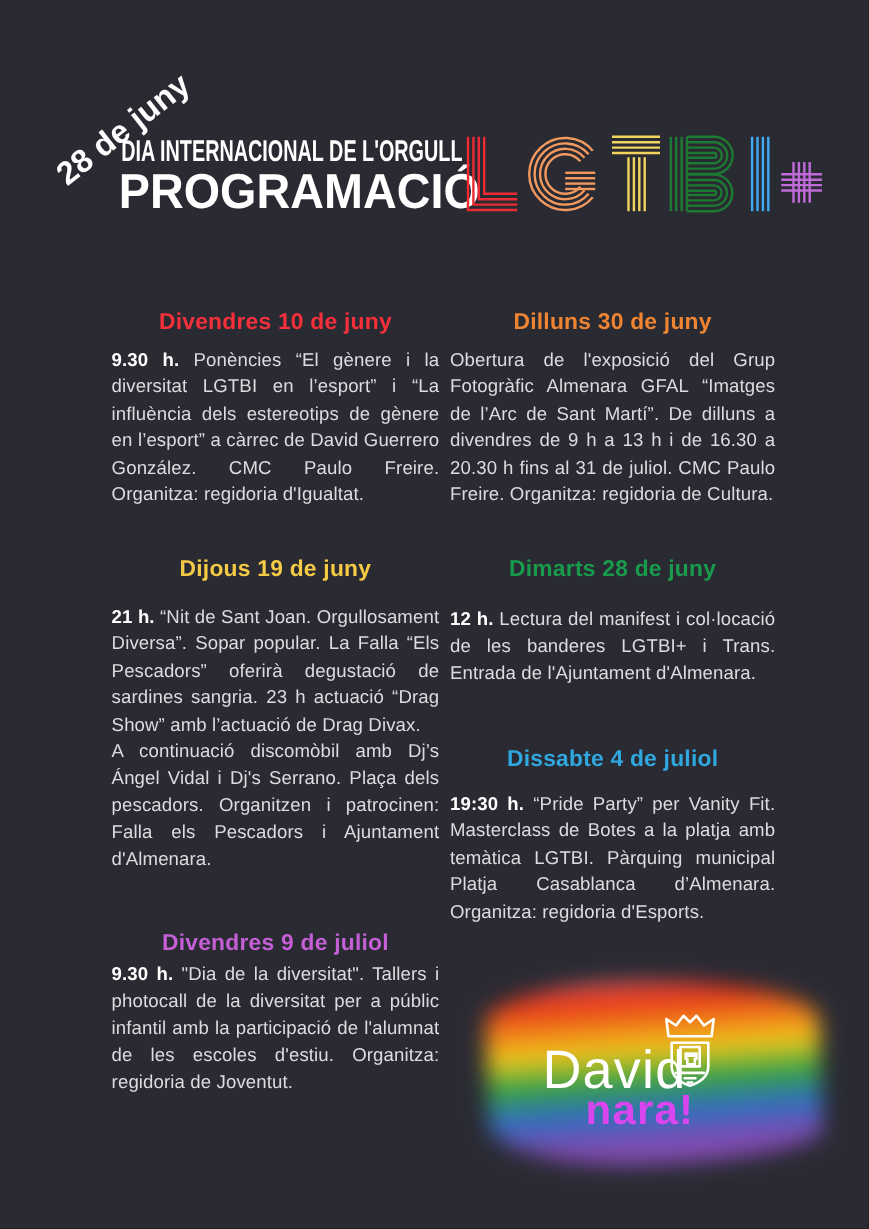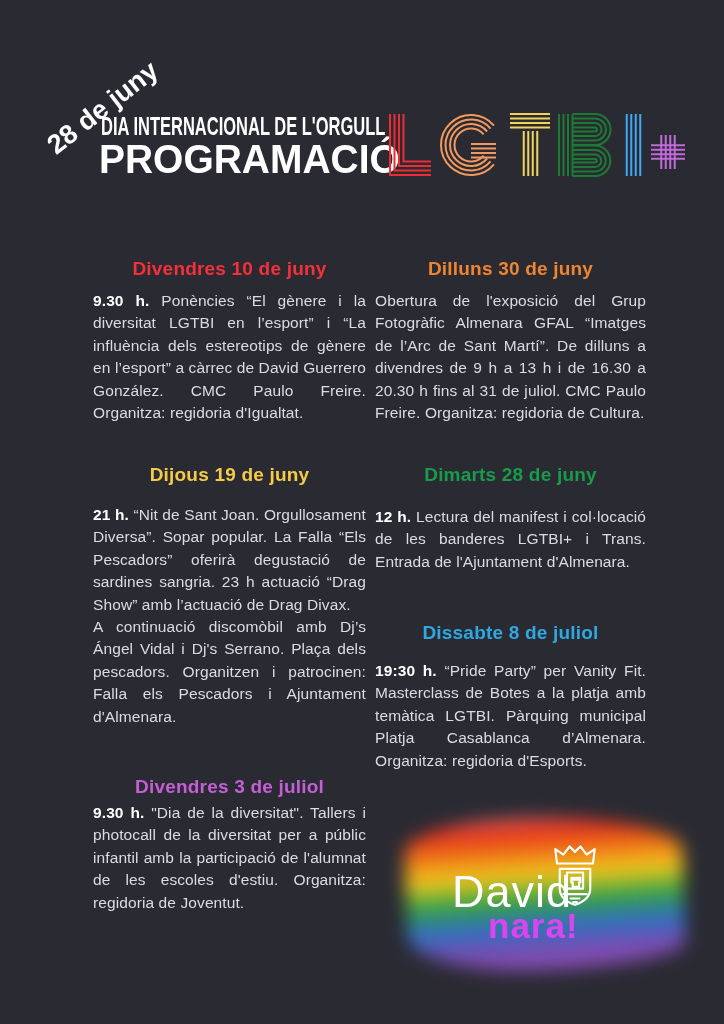--- a/index.html
+++ b/index.html
@@ -150,36 +150,36 @@
     <h2 style="color: rgb(245, 48, 58);">Divendres 10 de juny</h2>
     <div class="body"><b>9.30 h.</b> <span>Ponències “El gènere i la diversitat LGTBI en l’esport” i “La influència dels estereotips de gènere en l’esport” a càrrec de David Guerrero González. CMC Paulo Freire. Organitza: regidoria d'Igualtat.</span></div>
   </div>
 
   <div class="block col-l b-l2">
     <h2 style="color: rgb(245, 203, 69);">Dijous 19 de juny</h2>
     <div class="body"><b>21 h.</b> <span>“Nit de Sant Joan. Orgullosament Diversa”. Sopar popular. La Falla “Els Pescadors” oferirà degustació de sardines sangria. 23 h actuació “Drag Show” amb l’actuació de Drag Divax.</span><br><span>A continuació discomòbil amb Dj’s Ángel Vidal i Dj's Serrano. Plaça dels pescadors. Organitzen i patrocinen: Falla els Pescadors i Ajuntament d'Almenara.</span></div>
   </div>
 
   <div class="block col-l b-l3">
-    <h2 style="color: rgb(196, 95, 214);">Divendres 3 de juliol</h2>
+    <h2 style="color: rgb(196, 95, 214);">Divendres 9 de juliol</h2>
     <div class="body"><b>9.30 h.</b> <span>"Dia de la diversitat". Tallers i photocall de la diversitat per a públic infantil amb la participació de l'alumnat de les escoles d'estiu. Organitza: regidoria de Joventut.</span></div>
   </div>
 
   <div class="block col-r b-r1">
     <h2 style="color: rgb(239, 133, 50);">Dilluns 30 de juny</h2>
     <div class="body"><span>Obertura de l'exposició del Grup Fotogràfic Almenara GFAL “Imatges de l’Arc de Sant Martí”. De dilluns a divendres de 9 h a 13 h i de 16.30 a 20.30 h fins al 31 de juliol. CMC Paulo Freire. Organitza: regidoria de Cultura.</span></div>
   </div>
 
   <div class="block col-r b-r2">
     <h2 style="color: rgb(24, 155, 74);">Dimarts 28 de juny</h2>
     <div class="body"><b>12 h.</b> <span>Lectura del manifest i col·locació de les banderes LGTBI+ i Trans. Entrada de l'Ajuntament d'Almenara.</span></div>
   </div>
 
   <div class="block col-r b-r3">
-    <h2 style="color: rgb(47, 168, 224);">Dissabte 8 de juliol</h2>
+    <h2 style="color: rgb(47, 168, 224);">Dissabte 4 de juliol</h2>
     <div class="body"><b>19:30 h.</b> <span>“Pride Party” per Vanity Fit. Masterclass de Botes a la platja amb temàtica LGTBI. Pàrquing municipal Platja Casablanca d’Almenara. Organitza: regidoria d'Esports.</span></div>
   </div>
 
   <div class="flag">
     <div class="flag-blob" style="background: linear-gradient(178deg, rgb(246, 198, 214) -4%, rgb(229, 42, 28) 9%, rgb(239, 122, 24) 24%, rgb(242, 201, 28) 38%, rgb(51, 162, 68) 54%, rgb(47, 111, 196) 70%, rgb(126, 74, 176) 86%, rgb(141, 82, 189) 100%);"></div>
     <div class="flag-line1">David</div>
     <div class="flag-line2">nara!</div>
     <span class="crest">
       <svg width="54" height="70" viewBox="0 0 60 78" fill="none" stroke="#ffffff" stroke-width="2.4" stroke-linejoin="round" stroke-linecap="round">
         <path d="M10 24 L8 8 L17 14 L24 5 L30 11 L36 5 L43 14 L52 8 L50 24 Z"></path>

